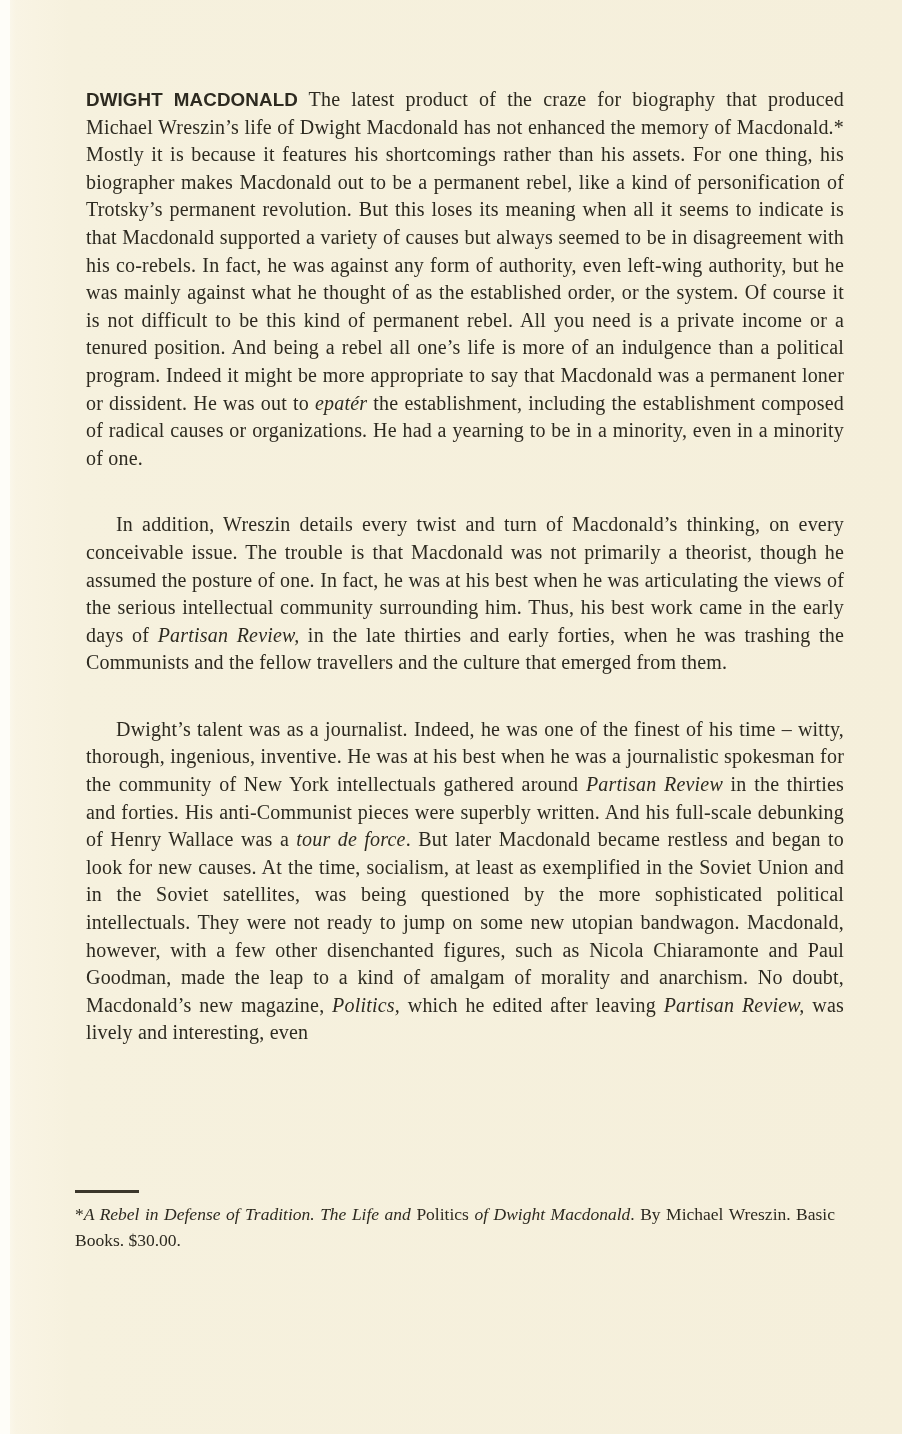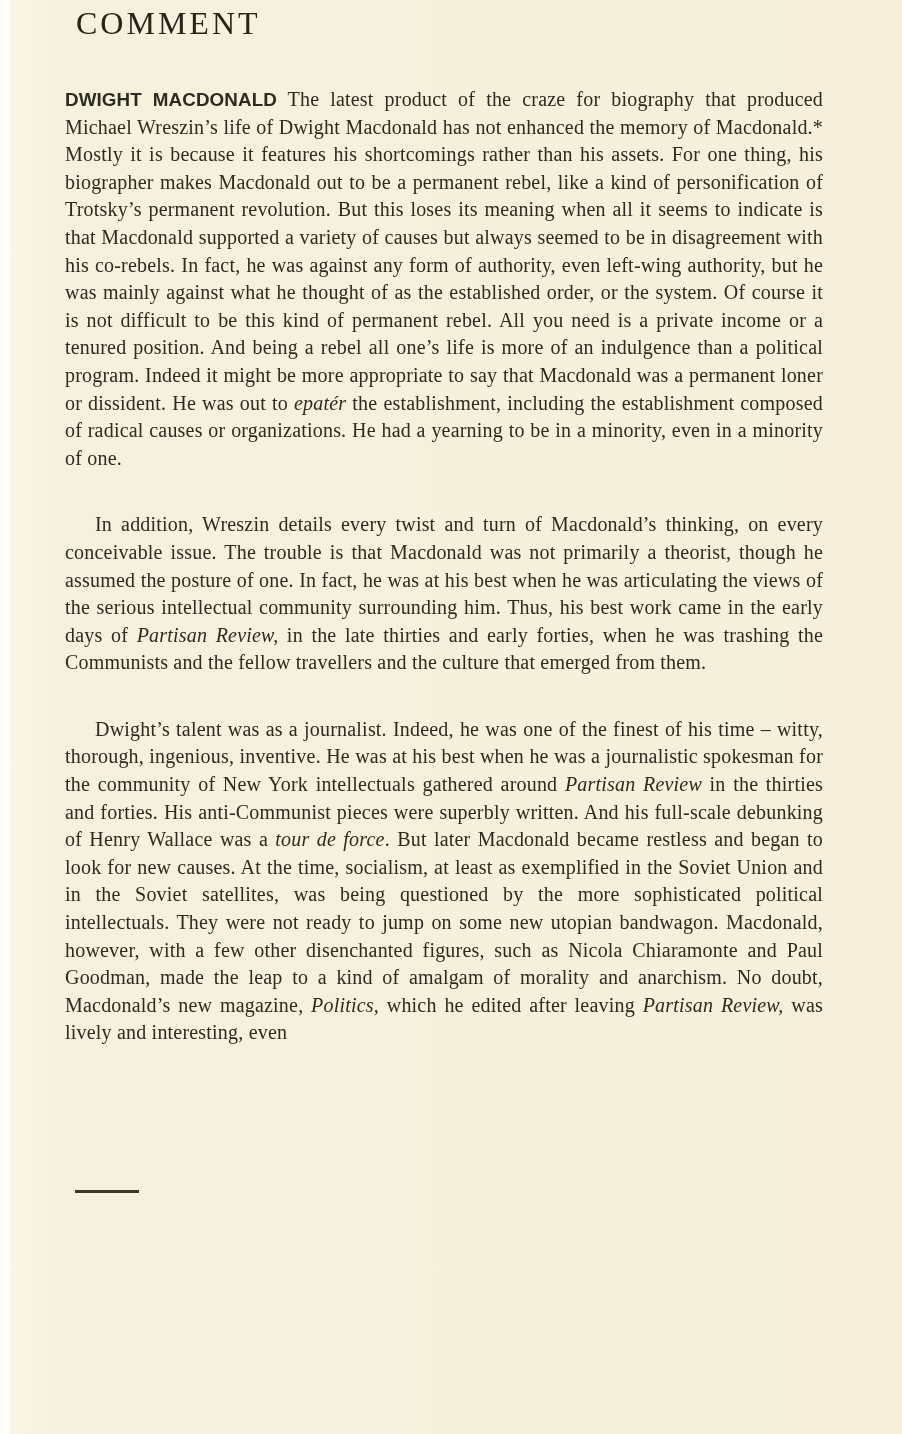--- a/index.html
+++ b/index.html
@@ -19,21 +19,21 @@
     position: absolute; left: 0; top: 0; bottom: 0; width: 10px;
     background: #fefdf8;
   }
   .section-title {
     position: absolute; left: 76px; top: 5px; margin: 0;
     font-weight: 400; font-size: 32px; letter-spacing: 3px;
     color: #262318;
     font-family: "Liberation Serif", serif;
   }
   .article {
-    position: absolute; left: 65px; top: 86px; width: 758px;
+    position: absolute; left: 86px; top: 86px; width: 758px;
     color: #2d2a20;
     font-size: 20px; line-height: 27.6px;
     letter-spacing: 0.2px;
     text-align: justify;
   }
   .para { margin: 0; padding: 0; }
   .para + .para { text-indent: 30px; margin-top: 39px; }
   .lead {
     font-family: "Liberation Sans", sans-serif;
     font-weight: 700;
@@ -54,24 +54,24 @@
     font-size: 17.5px; line-height: 25.5px;
     text-align: justify;
   }
 </style>
 </head>
 <body>
 
 <div class="page">
   <div class="scan-edge"></div>
 
-  <h1 class="section-title">COMMENT</h1>
 
   <div class="article">
     <p class="para"><span class="lead">DWIGHT MACDONALD</span><span> The latest product of the craze for biography that produced Michael Wreszin’s life of Dwight Macdonald has not enhanced the memory of Macdonald.* Mostly it is because it features his shortcomings rather than his assets. For one thing, his biographer makes Macdonald out to be a permanent rebel, like a kind of personification of Trotsky’s permanent revolution. But this loses its meaning when all it seems to indicate is that Macdonald supported a variety of causes but always seemed to be in disagreement with his co-rebels. In fact, he was against any form of authority, even left-wing authority, but he was mainly against what he thought of as the established order, or the system. Of course it is not difficult to be this kind of permanent rebel. All you need is a private income or a tenured position. And being a rebel all one’s life is more of an indulgence than a political program. Indeed it might be more appropriate to say that Macdonald was a permanent loner or dissident. He was out to </span><span class="i">epatér</span><span> the establishment, including the establishment composed of radical causes or organizations. He had a yearning to be in a minority, even in a minority of one.</span></p>
     <p class="para"><span>In addition, Wreszin details every twist and turn of Macdonald’s thinking, on every conceivable issue. The trouble is that Macdonald was not primarily a theorist, though he assumed the posture of one. In fact, he was at his best when he was articulating the views of the serious intellectual community surrounding him. Thus, his best work came in the early days of </span><span class="i">Partisan Review,</span><span> in the late thirties and early forties, when he was trashing the Communists and the fellow travellers and the culture that emerged from them.</span></p>
     <p class="para"><span>Dwight’s talent was as a journalist. Indeed, he was one of the finest of his time – witty, thorough, ingenious, inventive. He was at his best when he was a journalistic spokesman for the community of New York intellectuals gathered around </span><span class="i">Partisan Review</span><span> in the thirties and forties. His anti-Communist pieces were superbly written. And his full-scale debunking of Henry Wallace was a </span><span class="i">tour de force</span><span>. But later Macdonald became restless and began to look for new causes. At the time, socialism, at least as exemplified in the Soviet Union and in the Soviet satellites, was being questioned by the more sophisticated political intellectuals. They were not ready to jump on some new utopian bandwagon. Macdonald, however, with a few other disenchanted figures, such as Nicola Chiaramonte and Paul Goodman, made the leap to a kind of amalgam of morality and anarchism. No doubt, Macdonald’s new magazine, </span><span class="i">Politics,</span><span> which he edited after leaving </span><span class="i">Partisan Review,</span><span> was lively and interesting, even</span></p>
   </div>
 
   <div class="footnote">
     <div class="footnote-rule"></div>
+    <p class="footnote-text"><span>*</span><span class="i">A Rebel in Defense of Tradition. The Life and </span><span>Politics </span><span class="i">of Dwight Macdonald</span><span>. By Michael Wreszin. Basic Books. $30.00.</span></p>
   </div>
 </div>
 
 </body></html>

